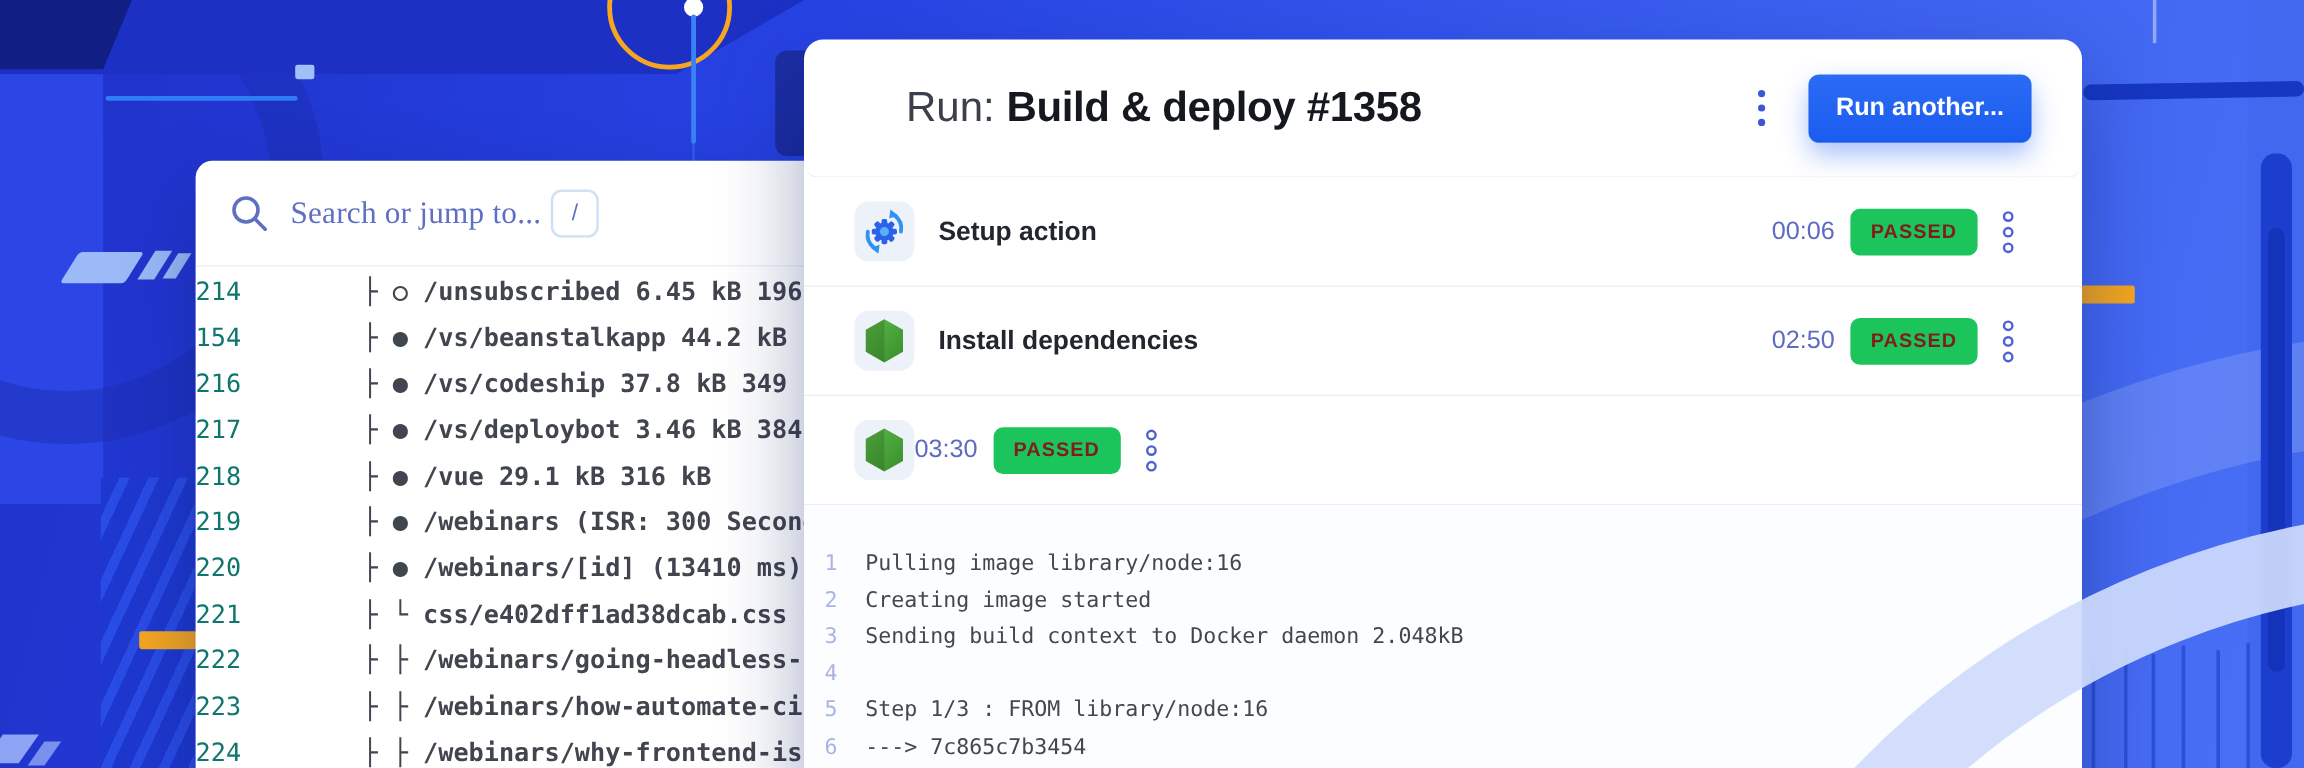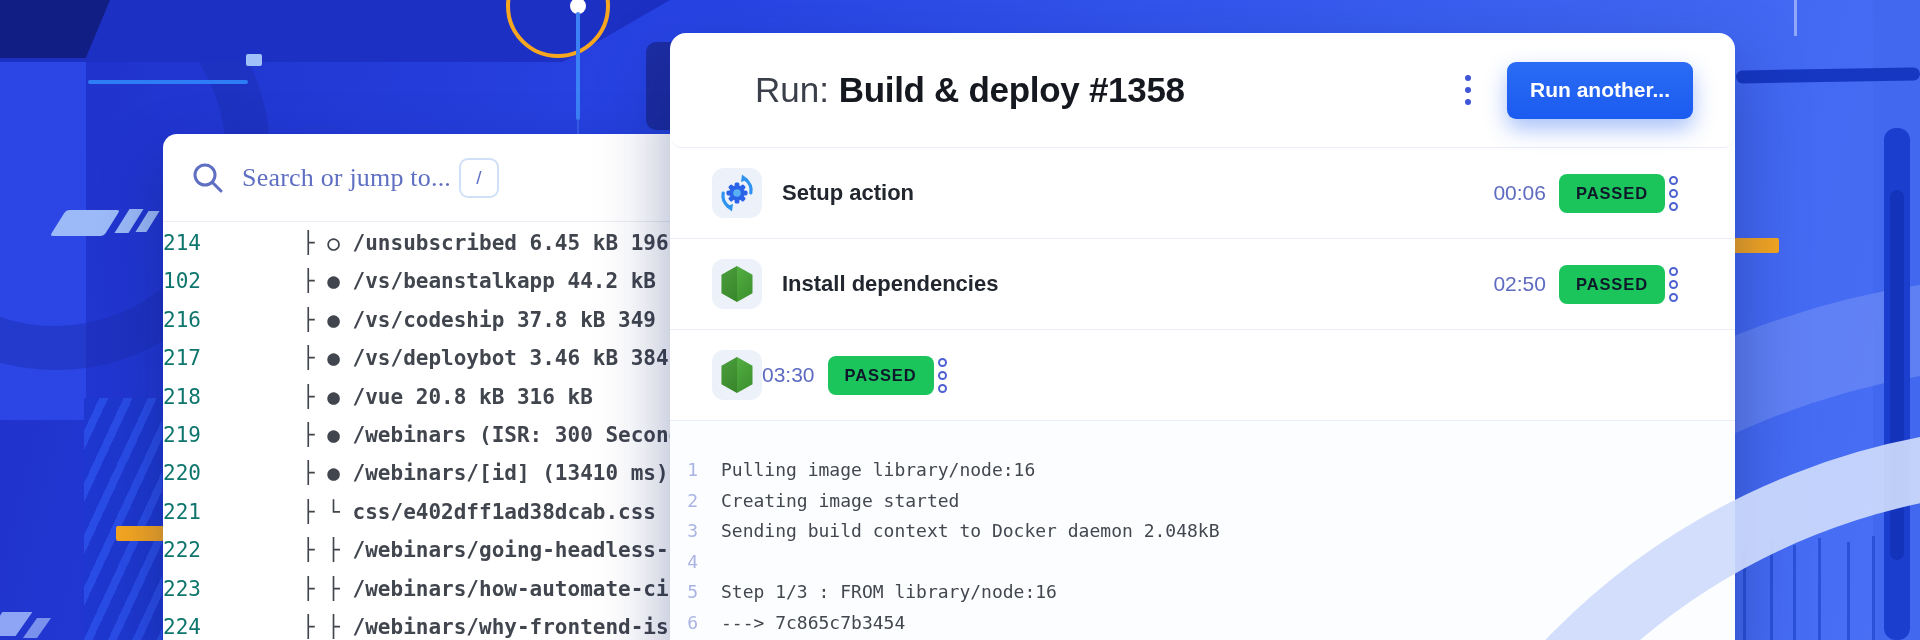--- a/index.html
+++ b/index.html
@@ -78,22 +78,22 @@
   .header-kebab .dot { width:6px; height:6px; border-radius:50%; background:#3d55d6; }
   .run-btn { margin-left:28px; width:186px; height:57px; border:none; border-radius:9px;
              background:linear-gradient(180deg,#2a6cf4,#1b5bf0); color:#ffffff; font-size:21px; font-weight:bold;
              font-family:"Liberation Sans", sans-serif; box-shadow:0 10px 22px rgba(27,91,240,.38); cursor:pointer; }
 
   .step-row { height:91px; display:flex; align-items:center; padding:0 53px 0 42px; border-bottom:1px solid #e9edf6; }
   .tile { width:50px; height:50px; border-radius:12px; background:#edf1fa; display:flex; align-items:center;
           justify-content:center; flex:0 0 auto; }
   .step-name { margin-left:20px; font-size:22px; font-weight:bold; color:#22262e; flex:1 1 auto; white-space:nowrap; }
   .step-time { font-size:21px; color:#5d6bc0; margin-right:13px; }
-  .badge { background:#1bc55b; color:#0f172a; font-size:16.5px; font-weight:bold; letter-spacing:.9px;
-           border-radius:8px; padding:10px 17px; }
+  .badge { background:#1bc55b; color:#7f1d1d; font-size:16.5px; font-weight:bold; letter-spacing:.9px;
+           border-radius:8px; padding:10px 17px; margin-right:17px; }
   .row-kebab { display:flex; flex-direction:column; gap:4px; padding:4px; cursor:pointer; }
   .row-kebab .ring { width:9px; height:9px; border:2.6px solid #4d61d2; border-radius:50%; }
 
   .log { background:#fcfdfe; padding:34px 0 0 0; font-family:"DejaVu Sans Mono", monospace; font-size:18px;
          height:250px; }
   .log-line { display:flex; line-height:30.5px; white-space:nowrap; }
   .log-num  { flex:0 0 auto; width:28px; text-align:right; color:#a9b4e4; }
   .log-text { margin-left:23px; color:#43474f; }
 </style>
 </head>
@@ -141,34 +141,34 @@
       </svg>
       <span class="search-ph">Search or jump to...</span>
       <span class="kbd">/</span>
     </div>
     <div class="terminal">
       <div class="t-line">
           <span class="t-num">214</span>
           <span class="t-text">├ ○ /unsubscribed 6.45 kB 196</span>
         </div>
       <div class="t-line">
-          <span class="t-num">102</span>
+          <span class="t-num">154</span>
           <span class="t-text">├ ● /vs/beanstalkapp 44.2 kB 3</span>
         </div>
       <div class="t-line">
           <span class="t-num">216</span>
           <span class="t-text">├ ● /vs/codeship 37.8 kB 349 k</span>
         </div>
       <div class="t-line">
           <span class="t-num">217</span>
           <span class="t-text">├ ● /vs/deploybot 3.46 kB 384</span>
         </div>
       <div class="t-line">
           <span class="t-num">218</span>
-          <span class="t-text">├ ● /vue 20.8 kB 316 kB</span>
+          <span class="t-text">├ ● /vue 29.1 kB 316 kB</span>
         </div>
       <div class="t-line">
           <span class="t-num">219</span>
           <span class="t-text">├ ● /webinars (ISR: 300 Second</span>
         </div>
       <div class="t-line">
           <span class="t-num">220</span>
           <span class="t-text">├ ● /webinars/[id] (13410 ms)</span>
         </div>
       <div class="t-line">

